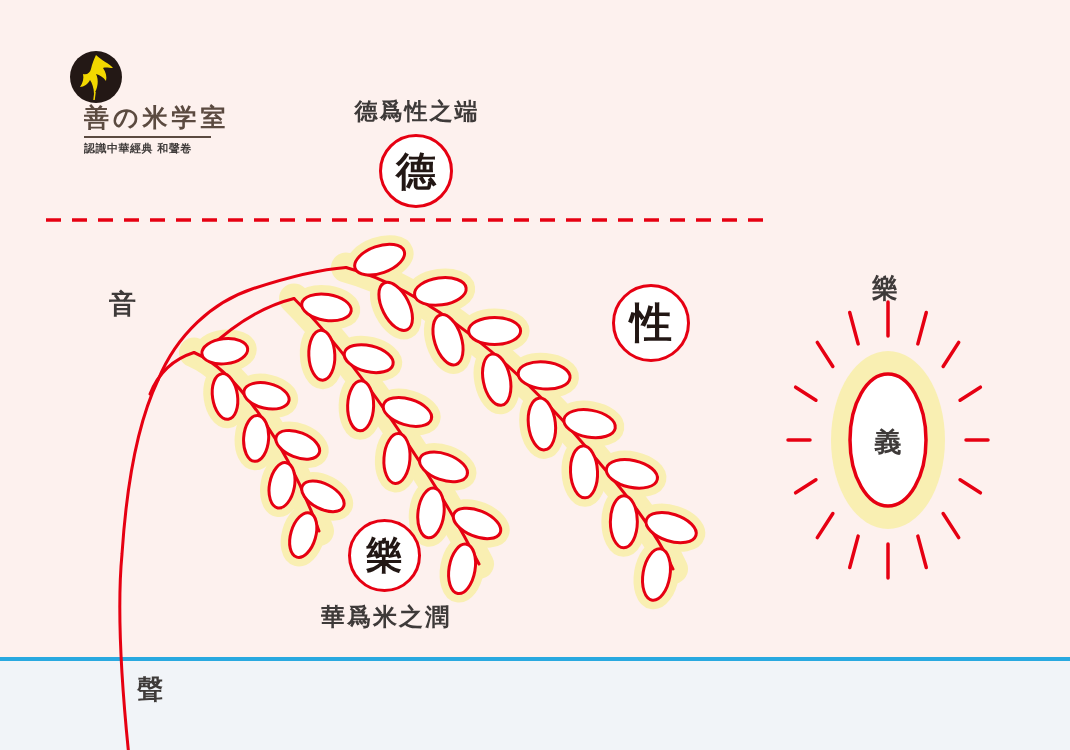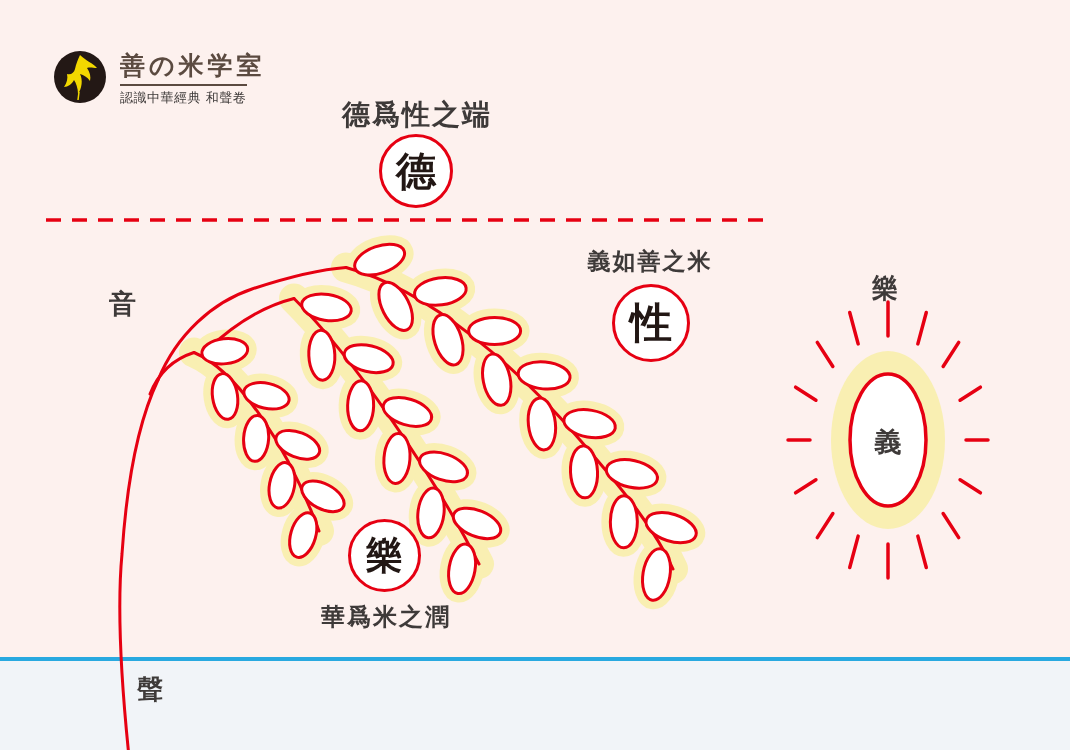--- a/index.html
+++ b/index.html
@@ -18,28 +18,28 @@
   .red-line{fill:none;stroke:var(--red);stroke-width:3;stroke-linecap:round;}
   .grain{fill:#ffffff;stroke:var(--red);stroke-width:3;}
   .ray{stroke:var(--red);stroke-width:3.5;stroke-linecap:round;}
 
   .caption{position:absolute;color:var(--text);font-weight:bold;letter-spacing:2px;white-space:nowrap;}
   .center{transform:translateX(-50%);}
   .node{position:absolute;background:#fff;border:3.5px solid var(--red);border-radius:50%;
         display:flex;align-items:center;justify-content:center;color:var(--ink);font-weight:bold;}
 
   
-  #logo{position:absolute;left:54px;top:51px;display:flex;align-items:flex-start;}
+  #logo{position:absolute;left:70px;top:51px;display:flex;align-items:flex-start;flex-direction:column;}
   #logo-mark{width:52px;height:52px;border-radius:50%;background:var(--logo_bg);
              display:flex;align-items:center;justify-content:center;}
   #logo-text{margin-left:14px;}
   #logo-title{font-family:"DejaVu Serif","Liberation Serif",serif;font-weight:bold;
               font-size:25px;color:var(--logo_brown);letter-spacing:4px;line-height:1.2;white-space:nowrap;}
   #logo-rule{width:127px;height:2px;background:var(--logo_brown);margin:3px 0 3px 0;}
-  #logo-subtitle{font-size:13px;font-weight:normal;color:var(--text);letter-spacing:0.5px;white-space:nowrap;}
+  #logo-subtitle{font-size:11px;font-weight:bold;color:var(--text);letter-spacing:0.5px;white-space:nowrap;}
 </style>
 </head>
 <body>
 
 <div id="stage">
 
   <div id="bottom-band"></div>
 
   <svg id="art" width="1070" height="750" viewBox="0 0 1070 750">
 
@@ -166,25 +166,24 @@
         <line x1="19" y1="39" x2="18" y2="47" stroke="var(--bird_yellow)" stroke-width="1.5"></line>
       </svg>
     </div>
     <div id="logo-text">
       <div id="logo-title">善の米学室</div>
       <div id="logo-rule"></div>
       <div id="logo-subtitle">認識中華經典 和聲卷</div>
     </div>
   </div>
 
-  <div class="caption center" style="left:417px;top:96px;font-size:28px;">德爲性之端</div>
+  <div class="caption center" style="left:417px;top:96px;font-size:23px;">德爲性之端</div>
 
   <div class="node" style="left:379px;top:134px;width:68px;height:68px;font-size:40px;">德</div>
 
-  <div class="caption center" style="left:650px;top:246px;font-size:23px;">義如善之米</div>
 
   <div class="node" style="left:612px;top:284px;width:72px;height:72px;font-size:42px;">性</div>
 
   <div class="caption" style="left:109px;top:286px;font-size:27px;">音</div>
 
   <div class="node" style="left:348px;top:519px;width:67px;height:67px;font-size:37px;">樂</div>
 
   <div class="caption center" style="left:386px;top:601px;font-size:24px;">華爲米之潤</div>
 
   <div class="caption center" style="left:886px;top:271px;font-size:26px;">樂</div>

